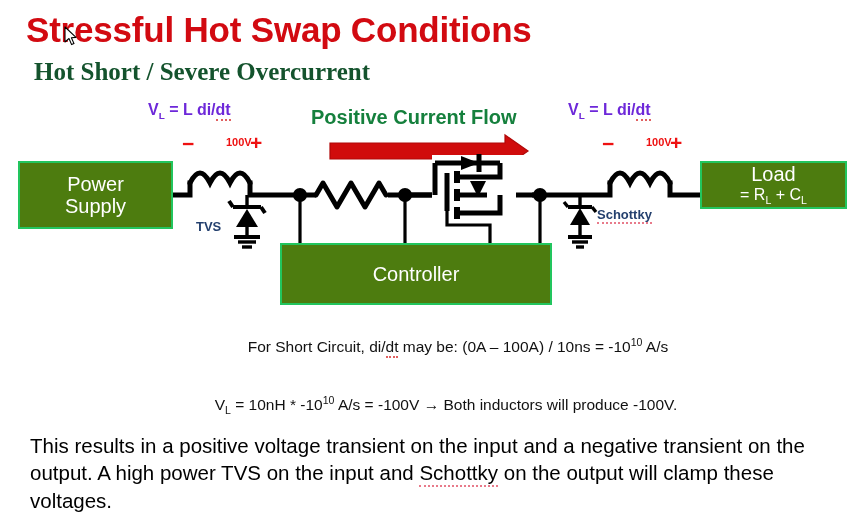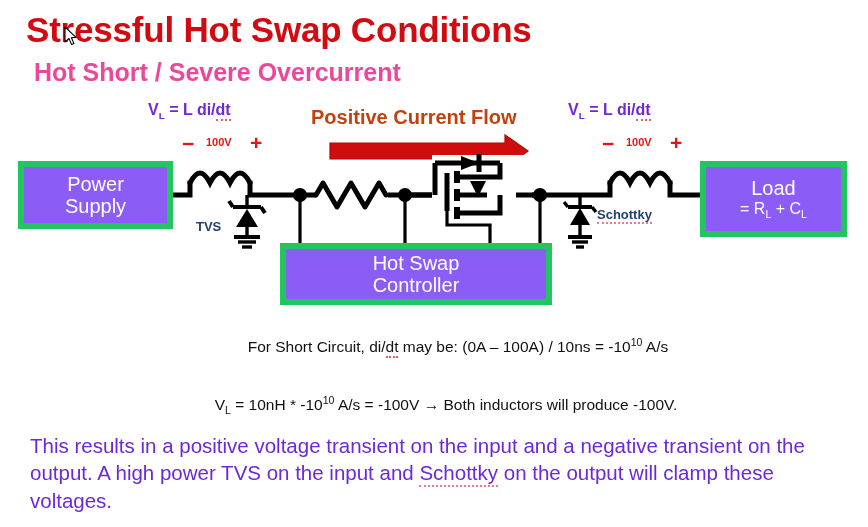--- a/index.html
+++ b/index.html
@@ -33,59 +33,60 @@
     color: #D20A11;
     letter-spacing: -0.2px;
     white-space: nowrap;
   }
   .subtitle {
     position: absolute;
     left: 34px;
     top: 58px;
     font-size: 25px;
     font-weight: bold;
-    color: #ec4899;
+    color: #14532d;
     white-space: nowrap;
+    font-family: Liberation Serif, serif;
   }
 
   
   #circuit {
     position: absolute;
     left: 0;
     top: 95px;
     width: 868px;
     height: 235px;
   }
 
   
   .blockbox {
     position: absolute;
-    background: #8b5cf6;
-    border: 6px solid #22c55e;
+    background: #4d7c0f;
+    border: 2px solid #22c55e;
     color: #ffffff;
     display: flex;
     flex-direction: column;
     align-items: center;
     justify-content: center;
     text-align: center;
     line-height: 1.12;
     box-sizing: border-box;
   }
   .blockbox .bl1 { font-size: 20px; }
   .blockbox .bl2 { font-size: 20px; }
   .blockbox .blsub { font-size: 16px; }
   .blockbox sub { font-size: 0.66em; }
 
   #power-supply {
     left: 18px; top: 66px;
     width: 155px; height: 68px;
   }
   #load-box {
     left: 700px; top: 66px;
-    width: 147px; height: 76px;
+    width: 147px; height: 48px;
   }
   #hot-swap-controller {
     left: 280px; top: 148px;
     width: 272px; height: 62px;
   }
 
   
   .lbl {
     position: absolute;
     white-space: nowrap;
@@ -103,55 +104,56 @@
   .polarity {
     font-size: 21px;
     font-weight: bold;
     color: #EE1111;
     line-height: 1;
   }
   .volt-100 {
     font-size: 11px;
     font-weight: bold;
     color: #EE1111;
+    margin-left: 20px;
   }
   .comp-label {
     font-size: 13px;
     font-weight: bold;
     color: #24406E;
   }
   .comp-label.spell {
     border-bottom: 2px dotted #E87A8A;
     padding-bottom: 0px;
   }
   .flow-label {
     font-size: 20px;
     font-weight: bold;
-    color: #c2410c;
+    color: #15803d;
   }
 
   
   .bodyline {
     position: absolute;
     font-size: 15.5px;
     color: #111111;
     white-space: nowrap;
     text-align: center;
   }
   .bodyline sub { font-size: 0.68em; }
   .bodyline sup { font-size: 0.68em; }
 
   #para {
     position: absolute;
     left: 30px;
     top: 432px;
     width: 812px;
     font-size: 20.5px;
     line-height: 1.34;
-    color: #6d28d9;
+    color: #000000;
   }
   .spellword {
     border-bottom: 2px dotted #E87A8A;
     padding-bottom: 1px;
   }
 
   
   #cursor {
     position: absolute;
     left: 64px;
@@ -257,21 +259,20 @@
       <span class="bl1">Power</span>
       <span class="bl2">Supply</span>
     </div>
 
     <div class="blockbox" id="load-box">
       <span class="bl1">Load</span>
       <span class="blsub"><span>= R</span><sub>L</sub><span> + C</span><sub>L</sub></span>
     </div>
 
     <div class="blockbox" id="hot-swap-controller">
-      <span class="bl1">Hot Swap</span>
       <span class="bl2">Controller</span>
     </div>
 
     <div class="lbl eq-label" style="left:148px; top:6px;"><span>V</span><sub>L</sub><span> = L di/</span><span class="squig">dt</span></div>
     <div class="lbl polarity" style="left:182px; top:38px;">−</div>
     <div class="lbl volt-100" style="left:206px; top:41px;">100V</div>
     <div class="lbl polarity" style="left:250px; top:37px;">+</div>
 
     <div class="lbl eq-label" style="left:568px; top:6px;"><span>V</span><sub>L</sub><span> = L di/</span><span class="squig">dt</span></div>
     <div class="lbl polarity" style="left:602px; top:38px;">−</div>

